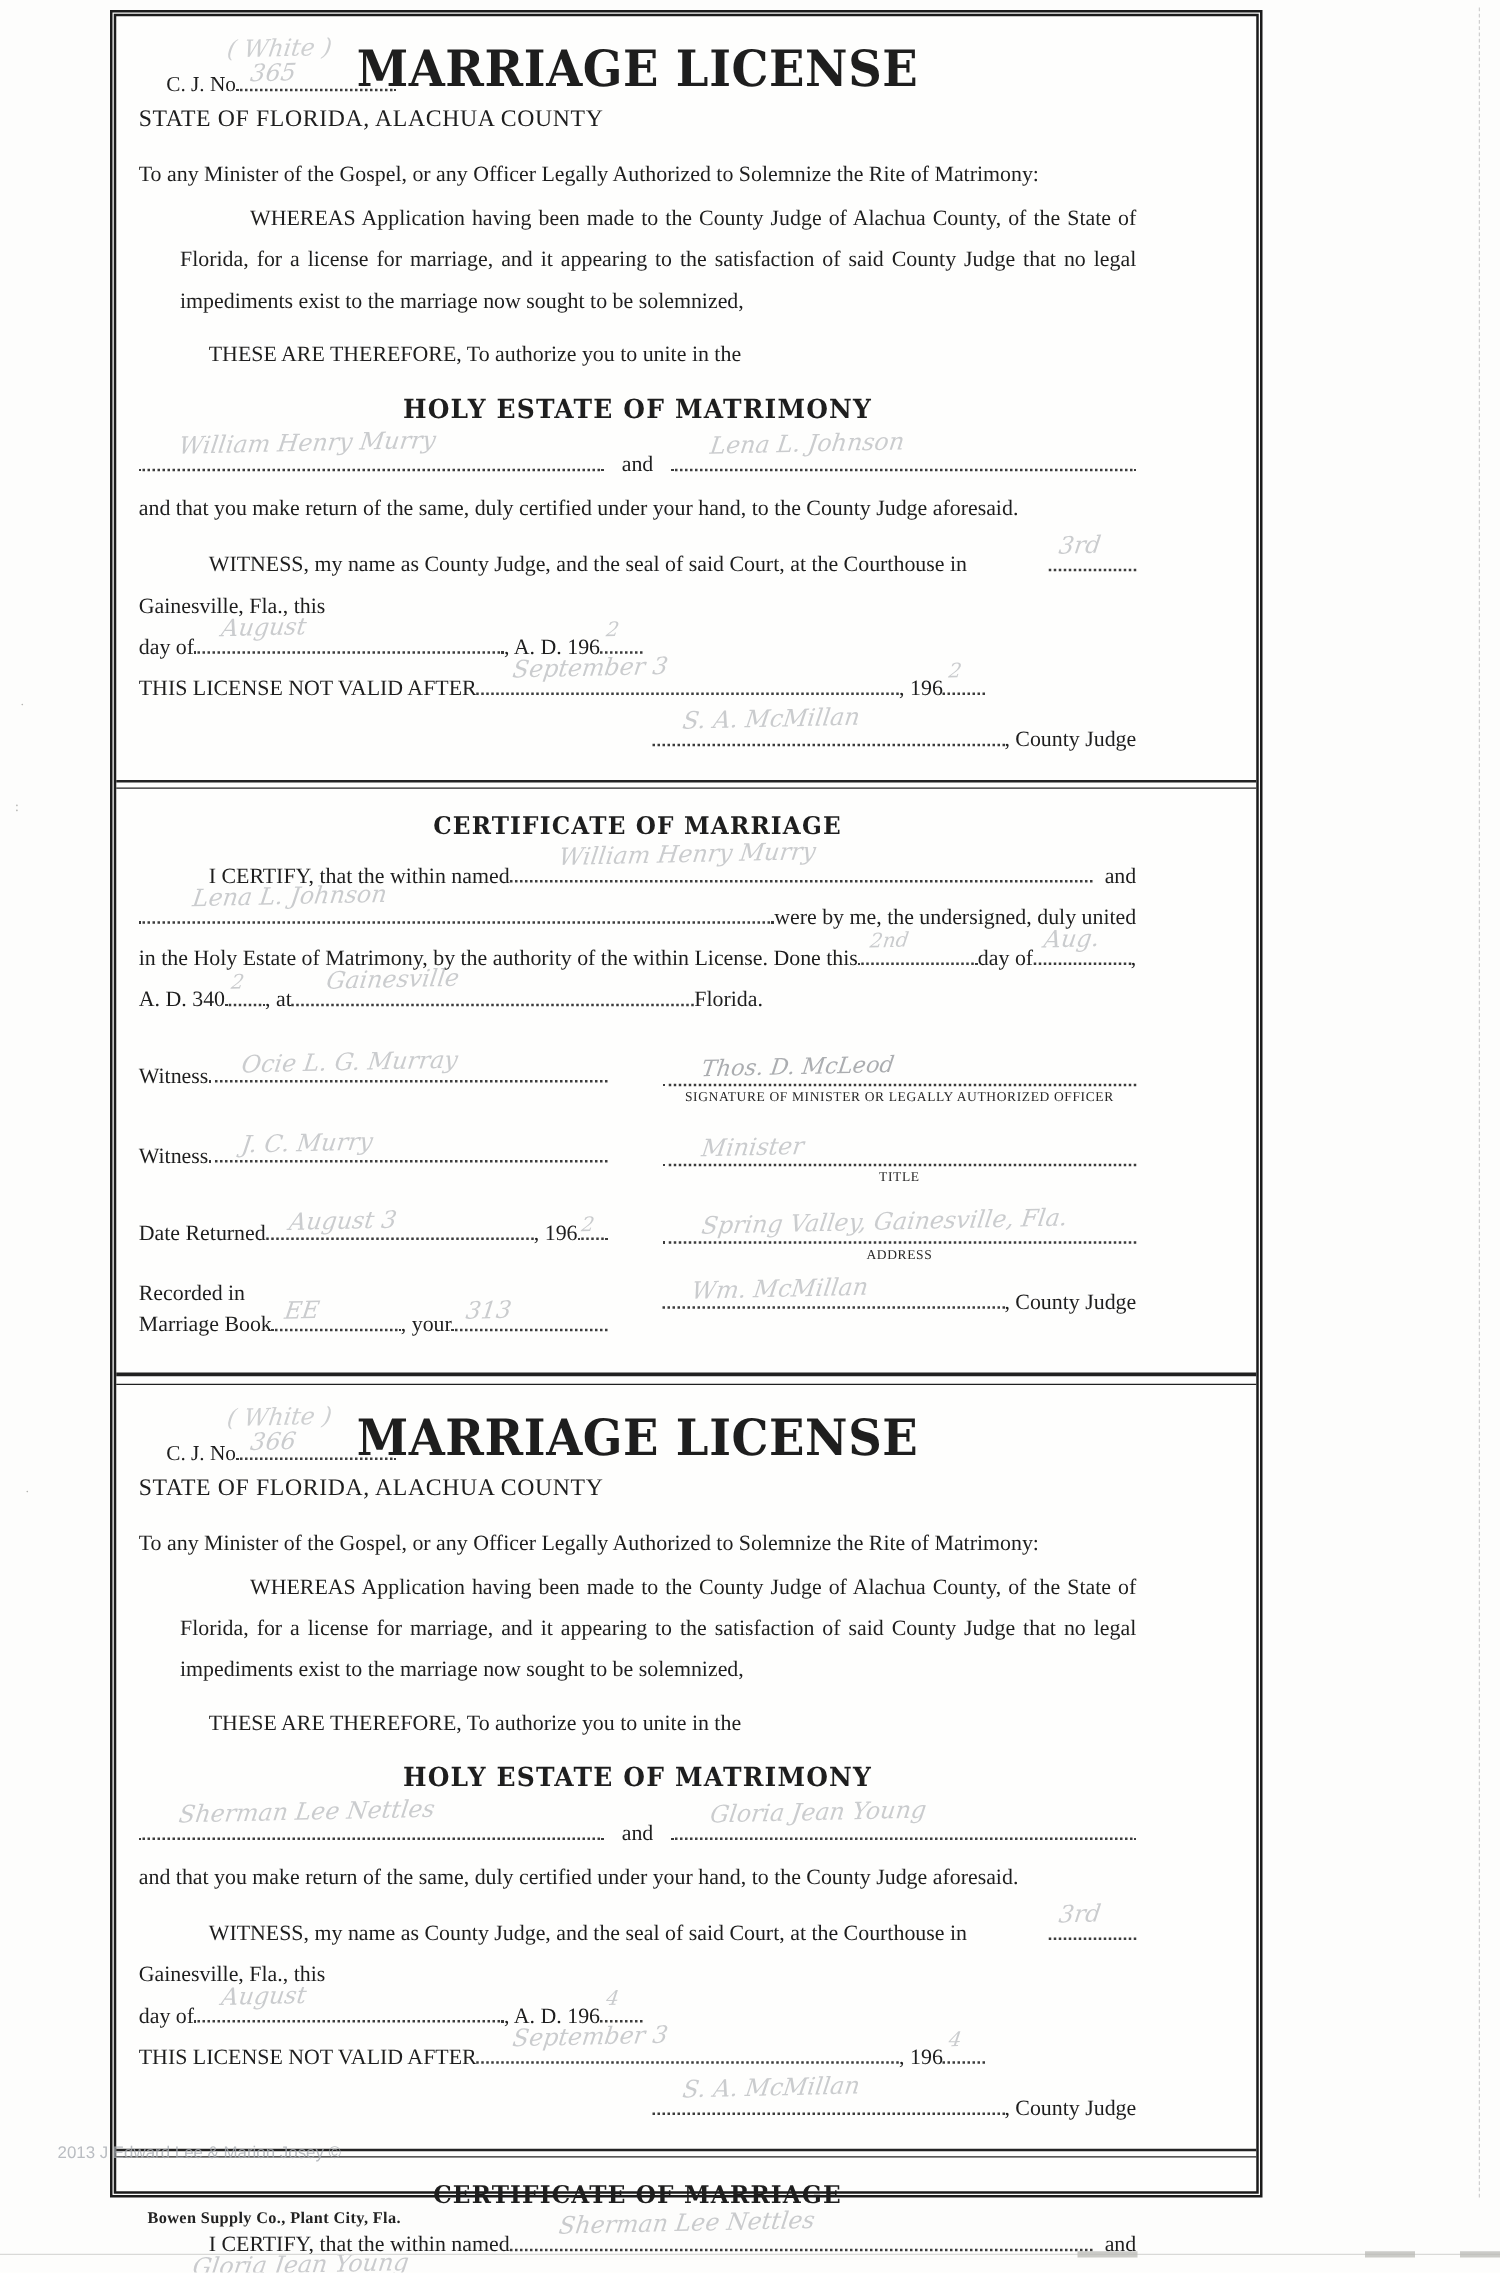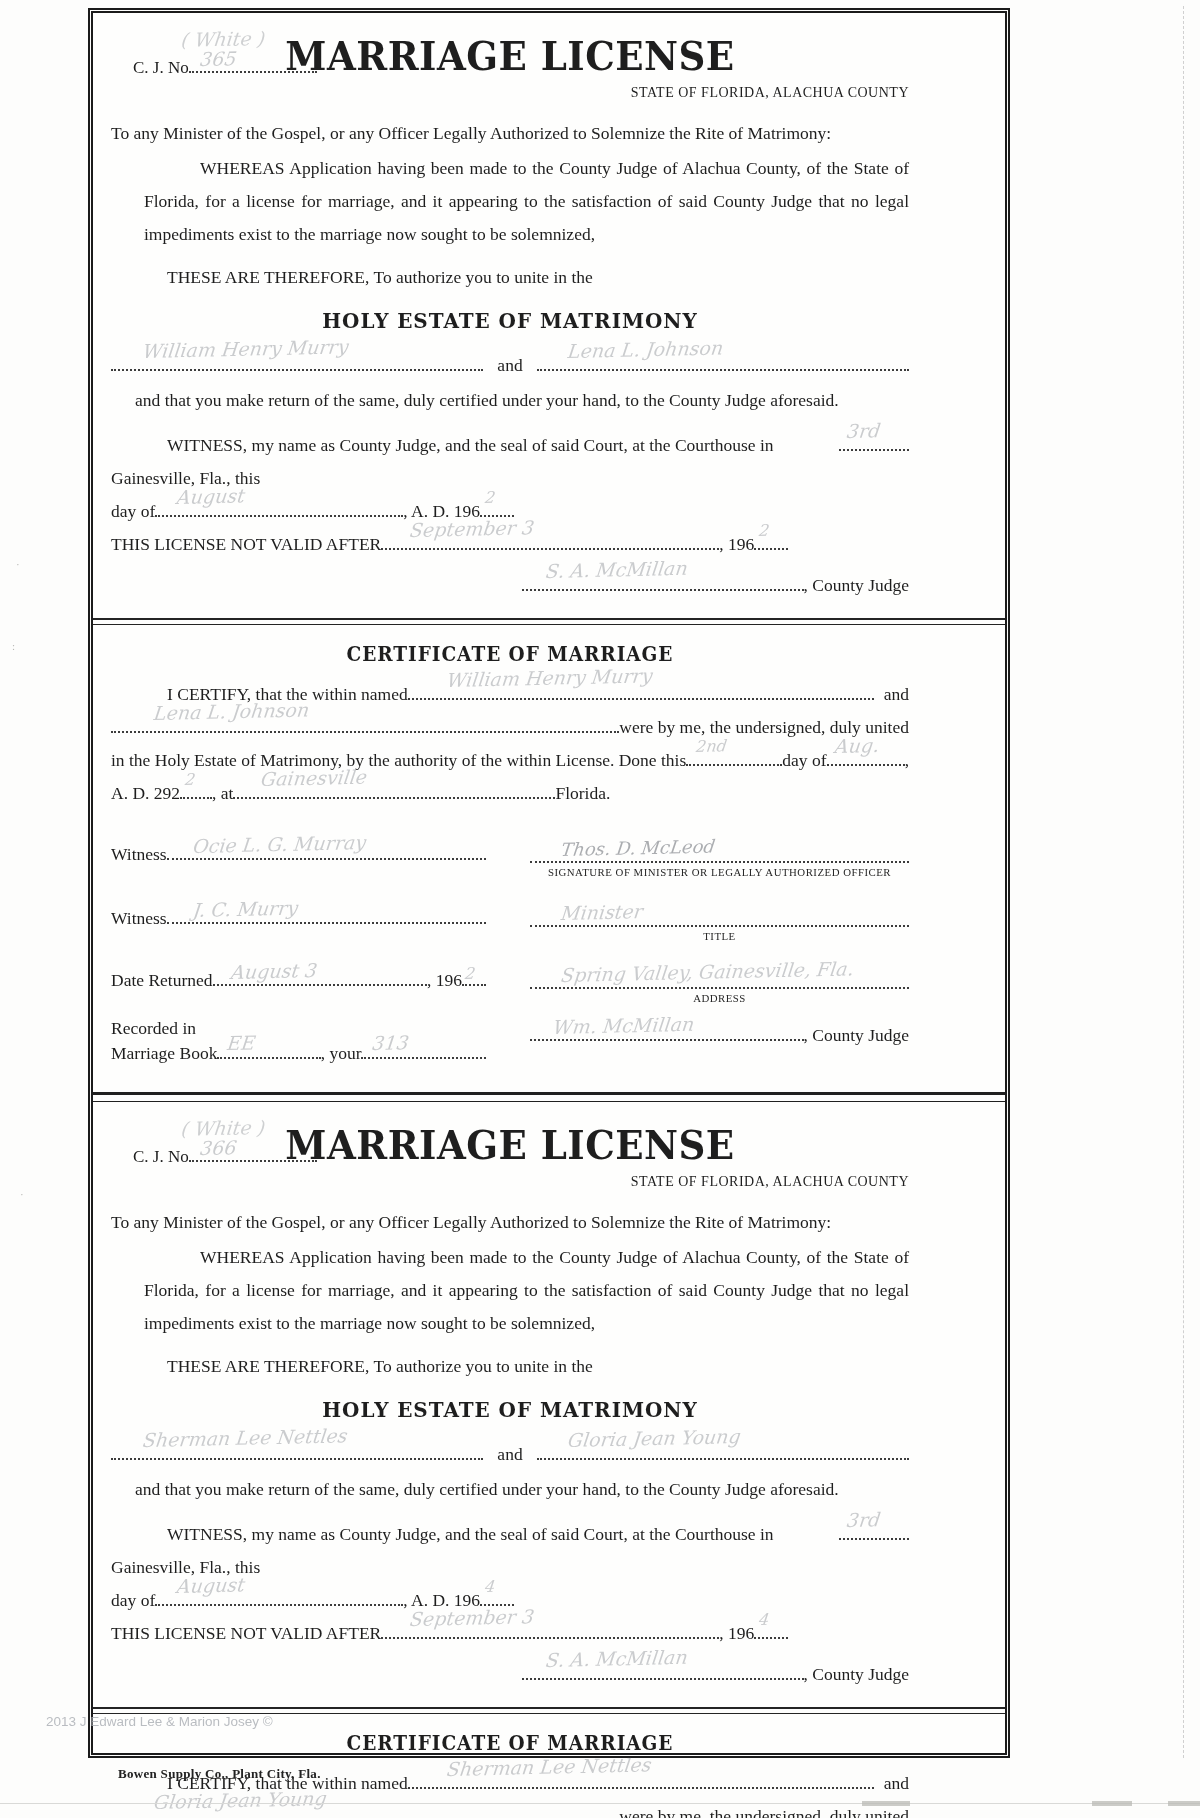--- a/index.html
+++ b/index.html
@@ -24,35 +24,35 @@
     border-top:2px solid #242424;border-bottom:1px solid #242424;
   }
   
   .hdr{position:relative;height:64px;margin-top:14px;}
   .cjno{position:absolute;left:22px;top:26px;font-size:17px;white-space:nowrap;}
   .big-title{
     text-align:center;font-size:40px;font-weight:700;letter-spacing:.5px;
     font-family:"DejaVu Serif","Liberation Serif",serif;
     transform:scaleX(.93);transform-origin:center;line-height:58px;
   }
-  .subtitle{text-align:right;font-size:14px;letter-spacing:.5px;margin-top:-6px;}
+  .subtitle{text-align:left;font-size:19px;letter-spacing:.5px;margin-top:-6px;}
   .race-note{position:absolute;right:-30px;top:2px;font-size:24px;}
   
   p{margin:0;}
   .line{font-size:17.5px;line-height:33px;}
   .salutation{margin-top:16px;}
   .whereas{text-align:justify;text-indent:56px;margin-top:2px;margin-left:33px;}
   .therefore{text-indent:56px;margin-top:10px;}
   .holy{
     text-align:center;font-size:21px;font-weight:700;letter-spacing:1px;margin-top:14px;
     font-family:"DejaVu Serif",serif;transform:scaleX(.95);
   }
   .row{display:flex;align-items:baseline;font-size:17.5px;line-height:33px;}
   .names-row{margin-top:16px;}
-  .tight{margin-top:2px;margin-left:24px;}
+  .tight{margin-top:2px;}
   .witness-clause{margin-top:12px;}
   .judge-row{justify-content:flex-end;margin-top:8px;}
   
   .bl{
     display:inline-block;position:relative;height:1.05em;
     border-bottom:2px dotted #3c3c3c;vertical-align:baseline;
   }
   .grow{flex:1 1 auto;}
   .hw{
     position:absolute;left:8%;bottom:1px;white-space:nowrap;
@@ -177,21 +177,21 @@
       <span class="bl" style="width:96px">
           <span class="hw small">2nd</span>
         </span>
       <span>day of</span>
       <span class="bl grow">
           <span class="hw">Aug.</span>
         </span>
       <span>,</span>
     </div>
     <div class="row">
-      <span>A. D. 292</span>
+      <span>A. D. 340</span>
       <span class="bl" style="width:32px">
           <span class="hw small">2</span>
         </span>
       <span>, at</span>
       <span class="bl" style="width:322px">
           <span class="hw">Gainesville</span>
         </span>
       <span>Florida.</span>
     </div>
 

